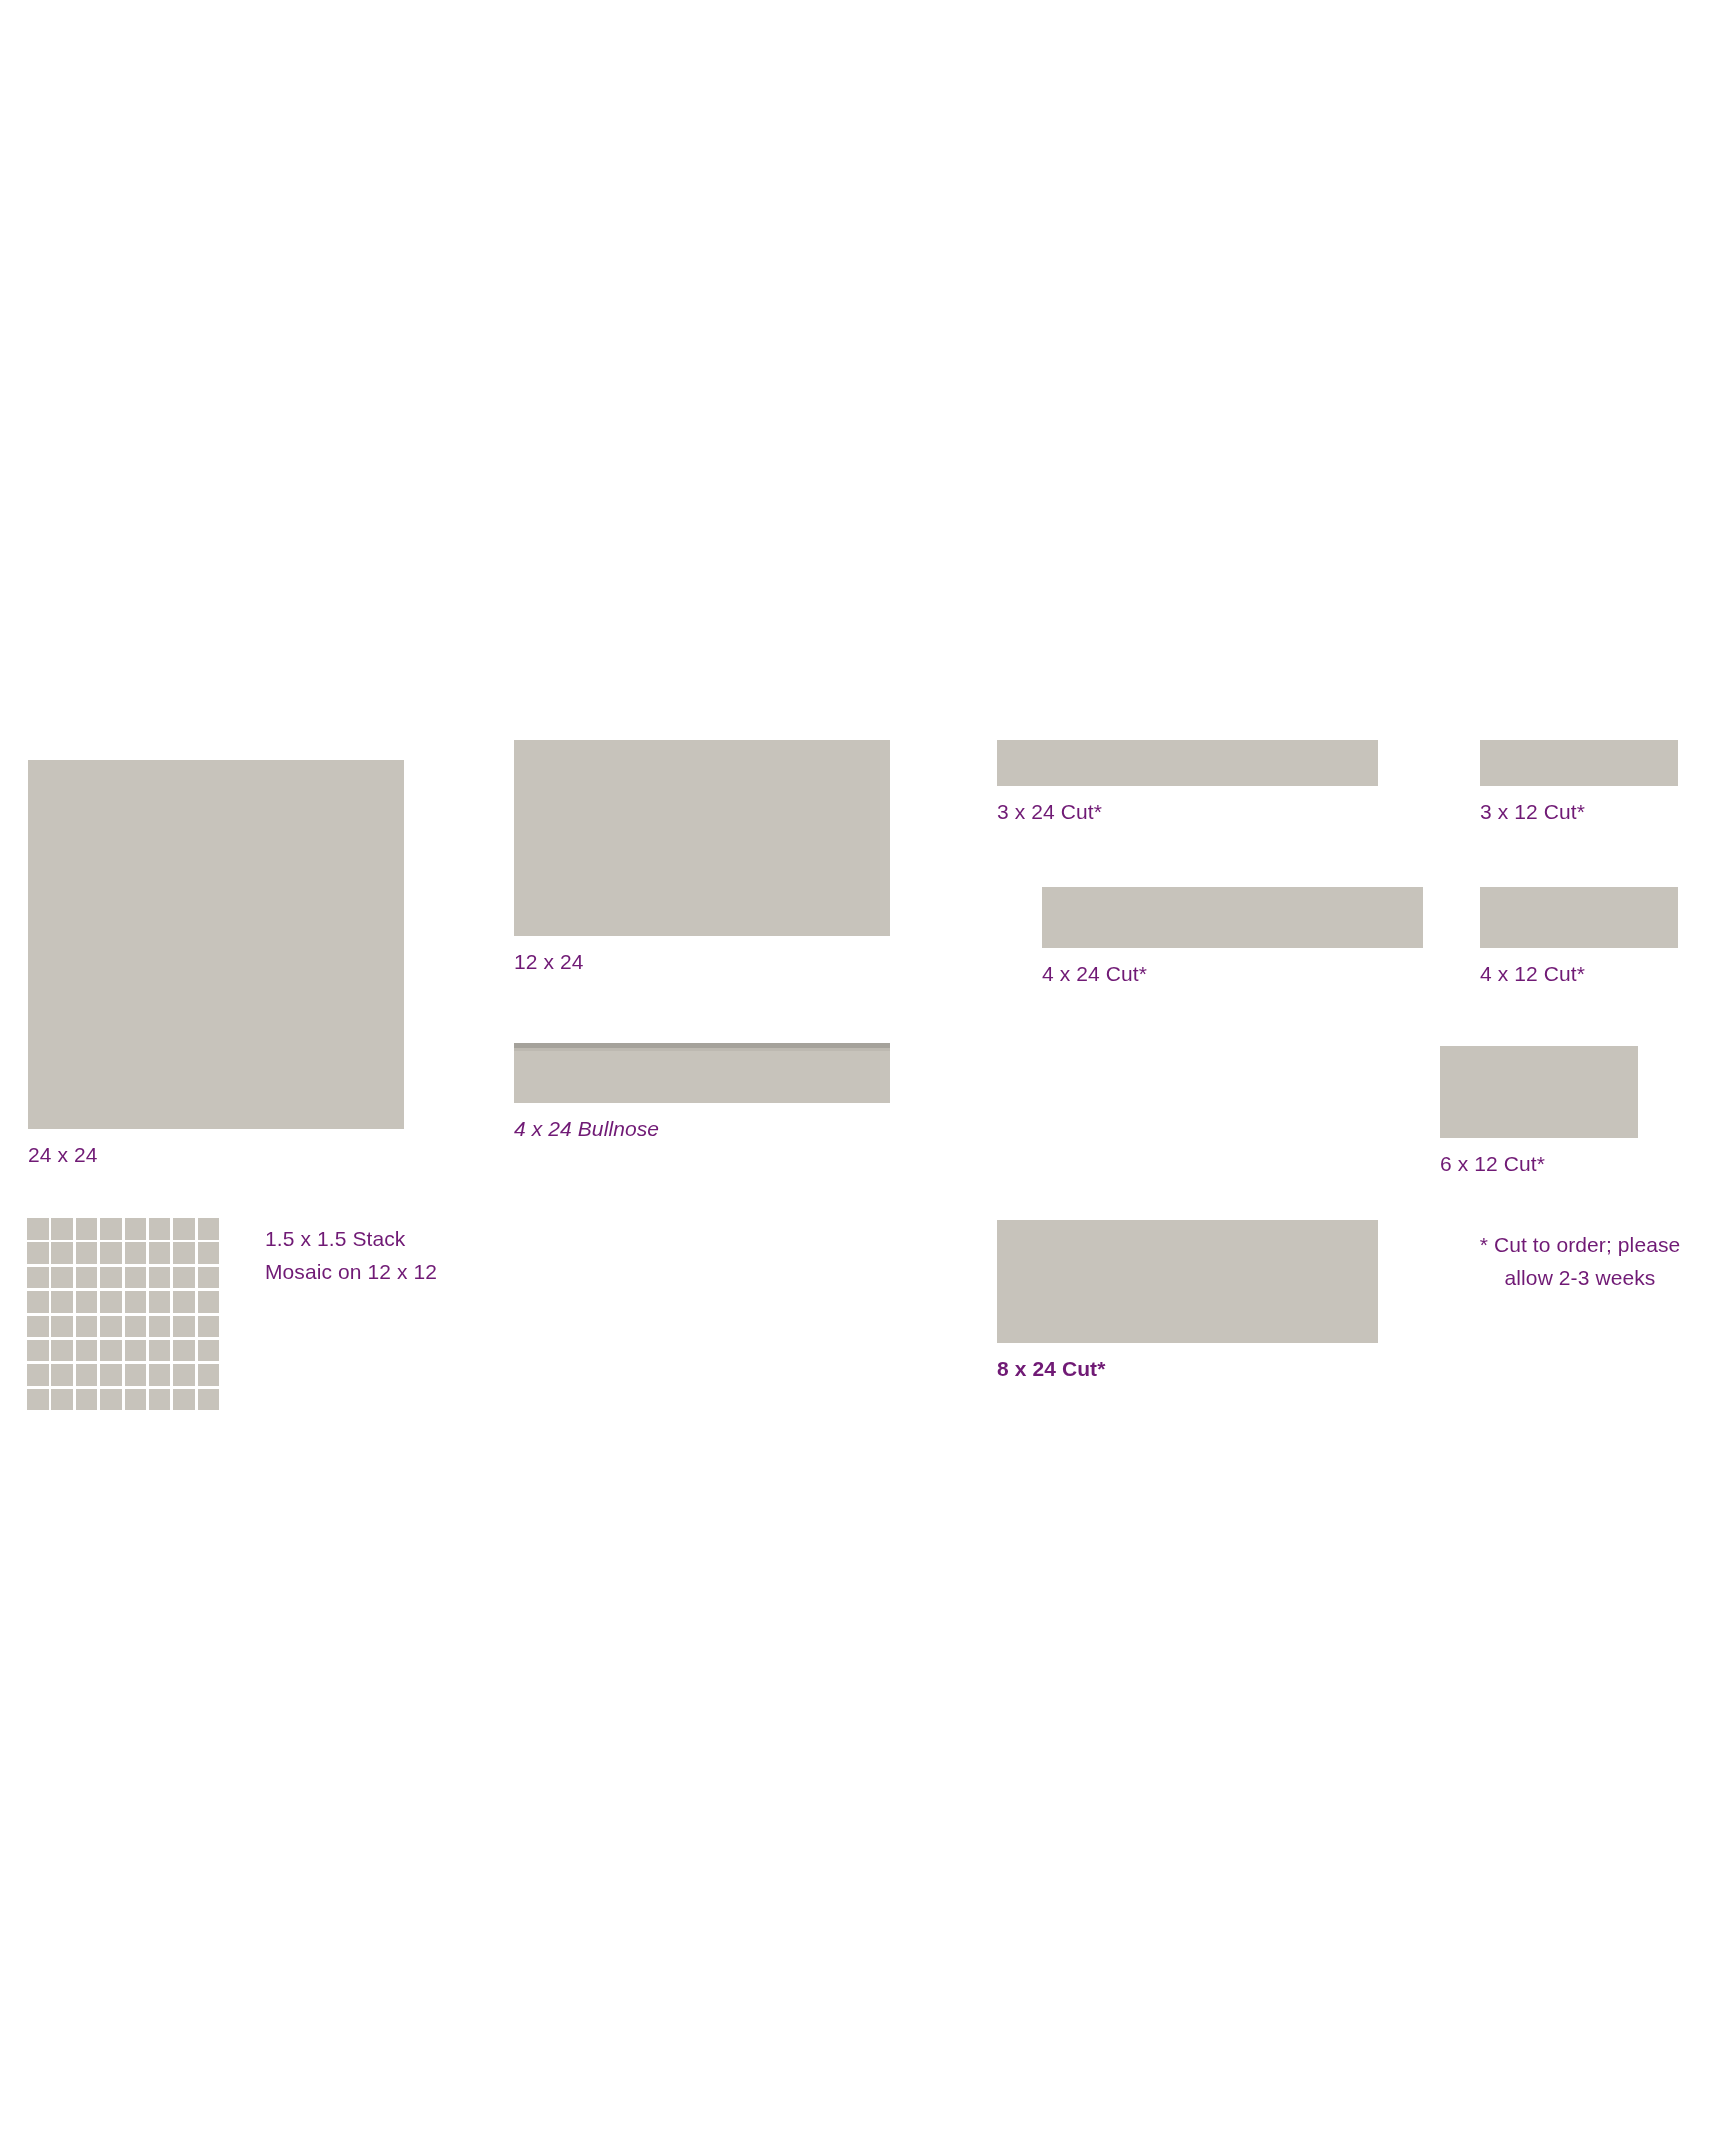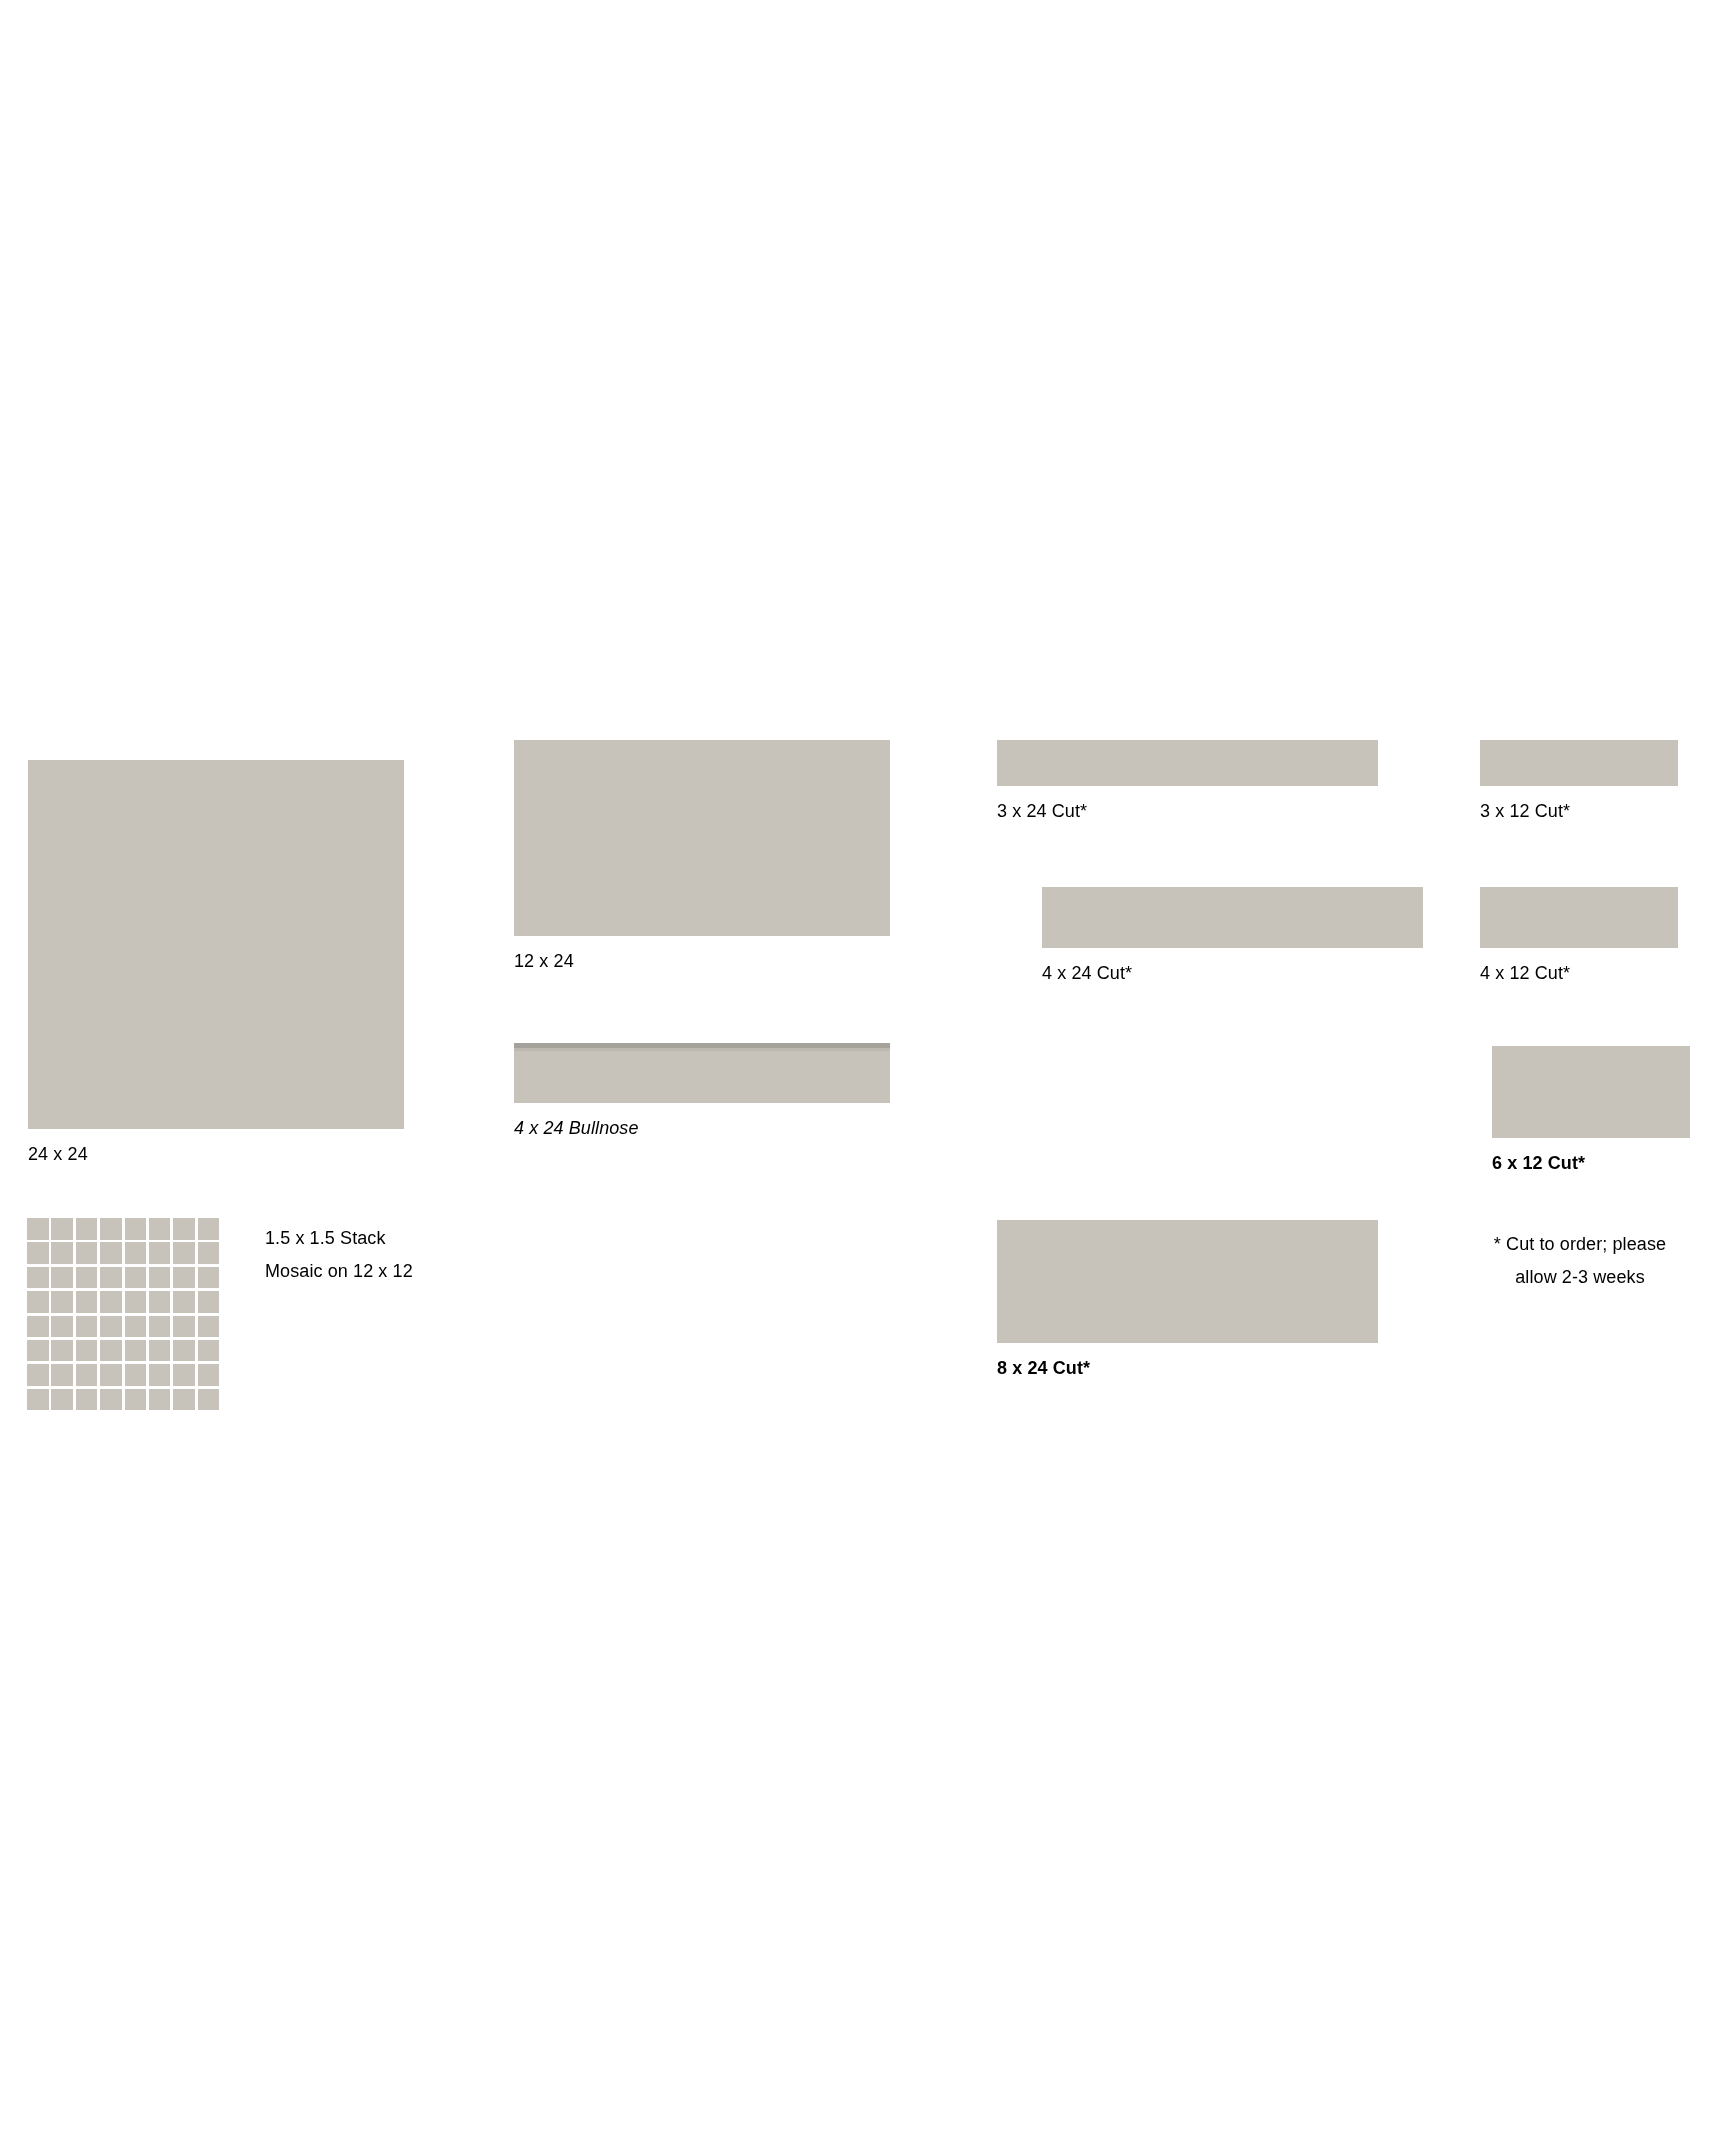--- a/index.html
+++ b/index.html
@@ -50,23 +50,23 @@
   .swatch.bullnose::after {
     content: "";
     position: absolute;
     left: 0; top: 4.9px;
     width: 100%;
     height: 2.9px;
     background: #bdb9b1;
   }
 
   .caption {
-    font-size: 18px;
+    font-size: 21px;
     line-height: 33px;
-    color: #000000;
+    color: #701a75;
     white-space: pre-line;
     letter-spacing: 0.1px;
   }
 
   .caption.below {
     margin-top: 8.8px;
   }
 
   .caption.beside {
     position: absolute;
@@ -206,21 +206,21 @@
   <div class="tile-group" style="left:1480px; top:740px; width:198px;">
     <div class="swatch" style="width:198px; height:46px;"></div>
     <div class="caption below">3 x 12 Cut*</div>
   </div>
 
   <div class="tile-group" style="left:1480px; top:887px; width:198px;">
     <div class="swatch" style="width:198px; height:61px;"></div>
     <div class="caption below">4 x 12 Cut*</div>
   </div>
 
-  <div class="tile-group" style="left:1492px; top:1046px; width:187px;font-weight:bold;">
+  <div class="tile-group" style="left:1440px; top:1046px; width:187px;">
     <div class="swatch" style="width:198px; height:92px;"></div>
     <div class="caption below">6 x 12 Cut*</div>
   </div>
 
   <div class="caption beside centered" style="left:1453px; top:1228px; width:254px;">* Cut to order; please
 allow 2-3 weeks</div>
 
 </div>
 
 

